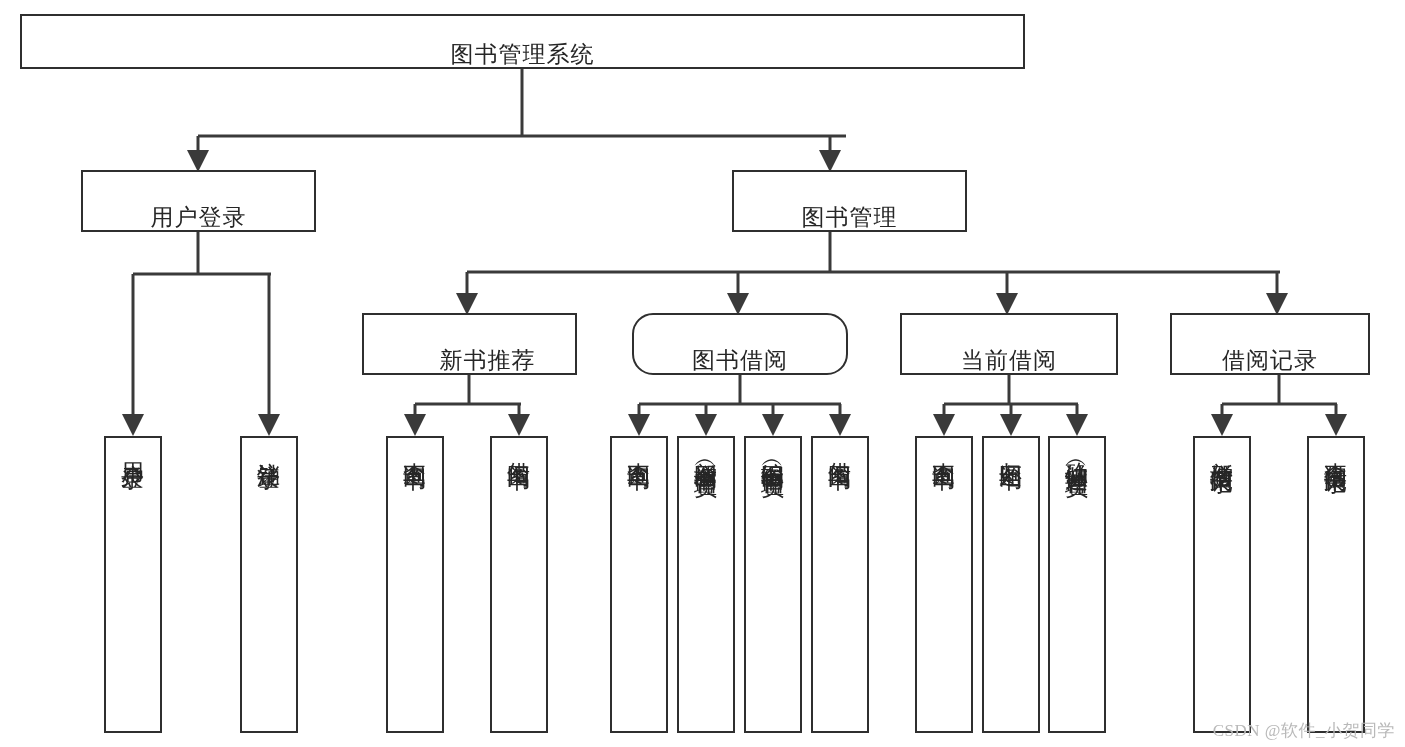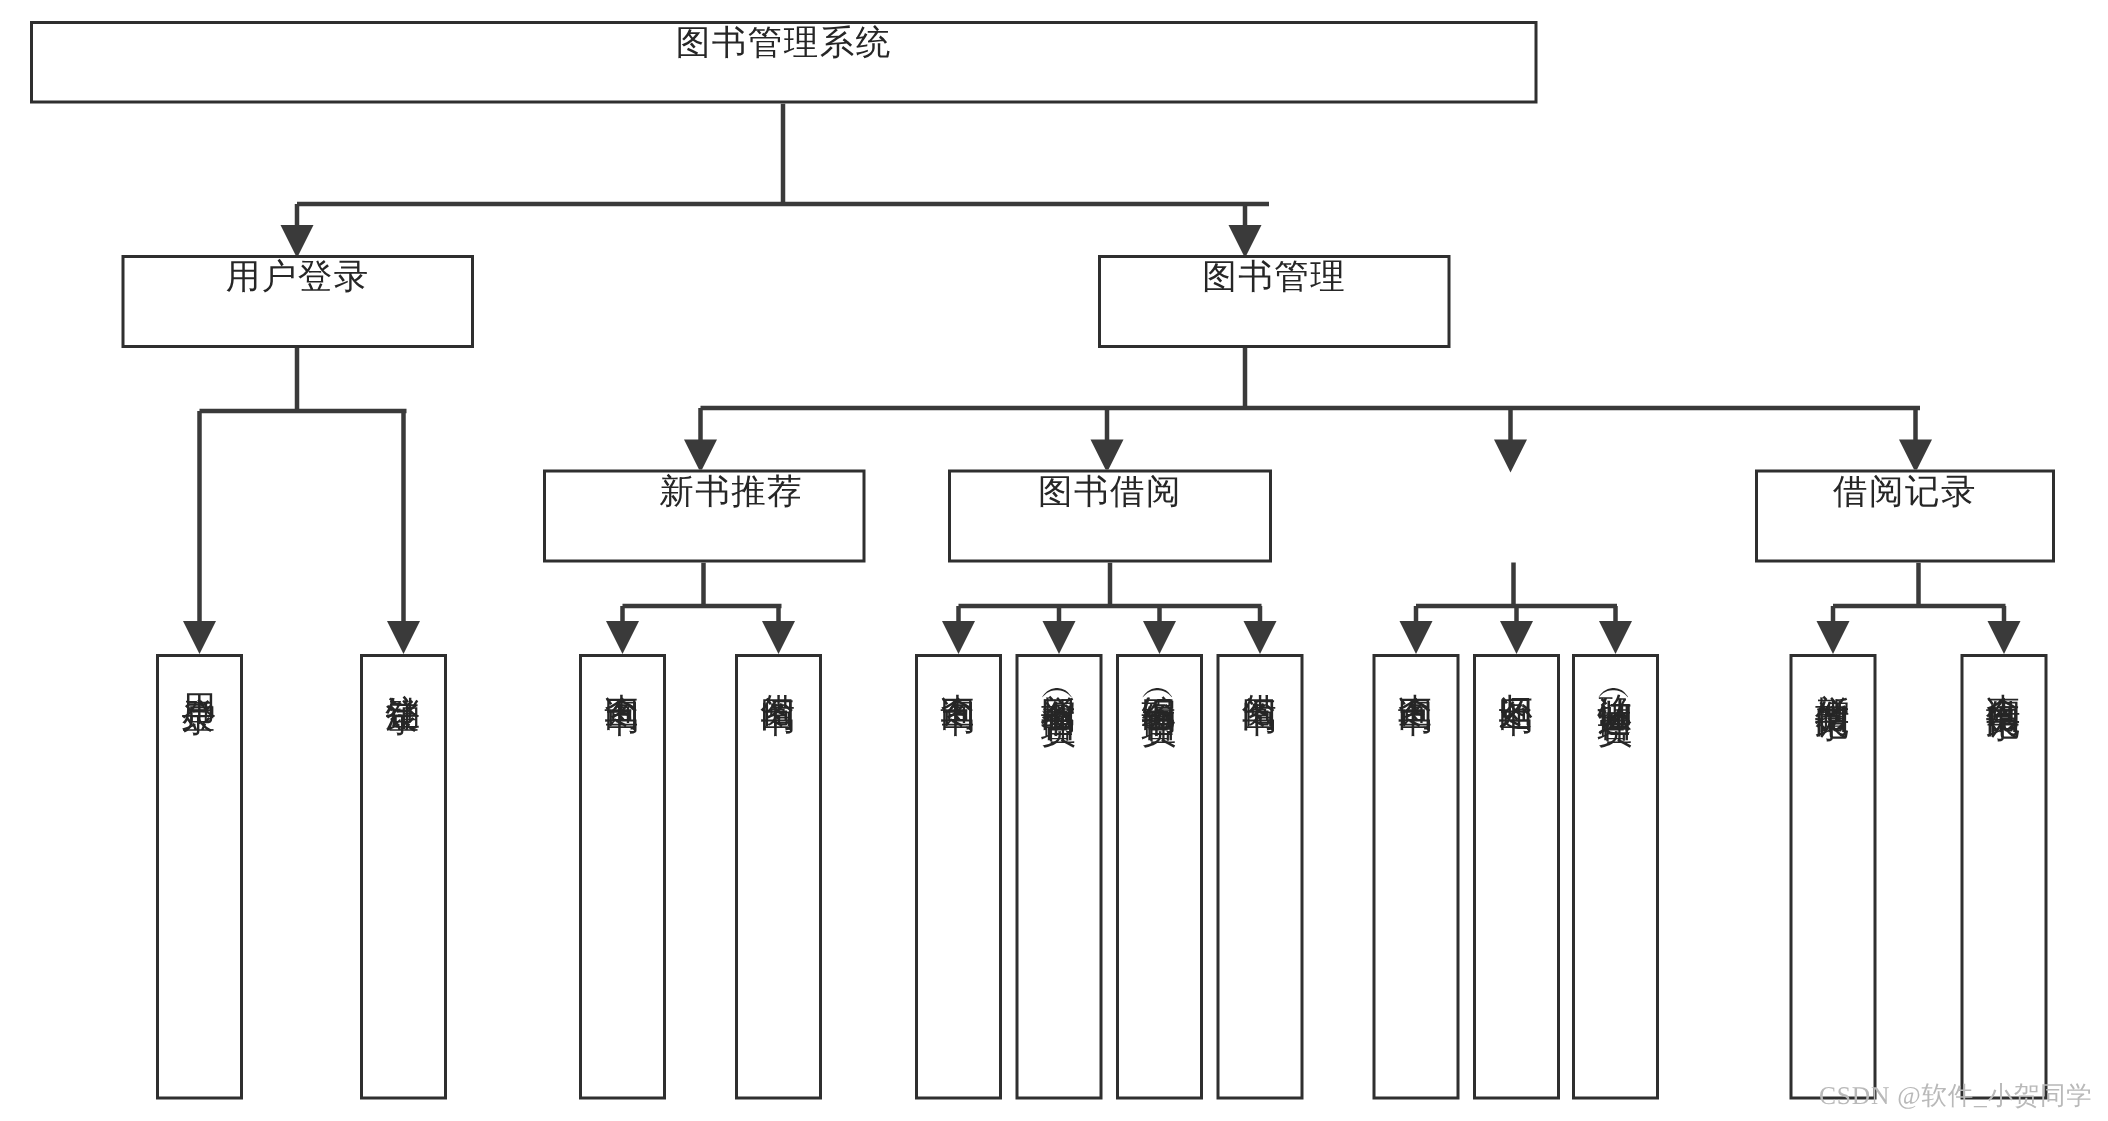--- a/index.html
+++ b/index.html
@@ -26,21 +26,21 @@
     width: 1405px;
     height: 747px;
     pointer-events: none;
   }
   .node {
     position: absolute;
     box-sizing: border-box;
     background: #ffffff;
     border: 2px solid #2f2f2f;
     display: flex;
-    align-items: flex-start;
+    align-items: flex-end;
     justify-content: center;
     color: #262626;
   }
   .node-h .label {
     font-size: 23px;
     line-height: 1.1;
     letter-spacing: 1px;
     white-space: nowrap;
   }
   .node-v {
@@ -156,22 +156,25 @@
   <div class="node node-h" style="left:81px; top:170px; width:235px; height:62px;">
     <span class="label">用户登录</span>
   </div>
   <div class="node node-h" style="left:732px; top:170px; width:235px; height:62px;">
     <span class="label">图书管理</span>
   </div>
 
   <div class="node node-h" style="left:362px; top:313px; width:215px; height:62px;padding-left:36px;">
     <span class="label">新书推荐</span>
   </div>
-  <div class="node node-h" style="left:632px; top:313px; width:216px; height:62px;">
+  <div class="node node-h" style="left:632px; top:313px; width:216px; height:62px;border-radius:21px;">
     <span class="label">图书借阅</span>
+  </div>
+  <div class="node node-h" style="left:900px; top:313px; width:218px; height:62px;">
+    <span class="label">当前借阅</span>
   </div>
   <div class="node node-h" style="left:1170px; top:313px; width:200px; height:62px;">
     <span class="label">借阅记录</span>
   </div>
 
   <div class="node node-v" style="left:104px; top:436px; width:58px; height:297px;">
     <span class="label">用户登录</span>
   </div>
   <div class="node node-v" style="left:240px; top:436px; width:58px; height:297px;">
     <span class="label">注销登录</span>

